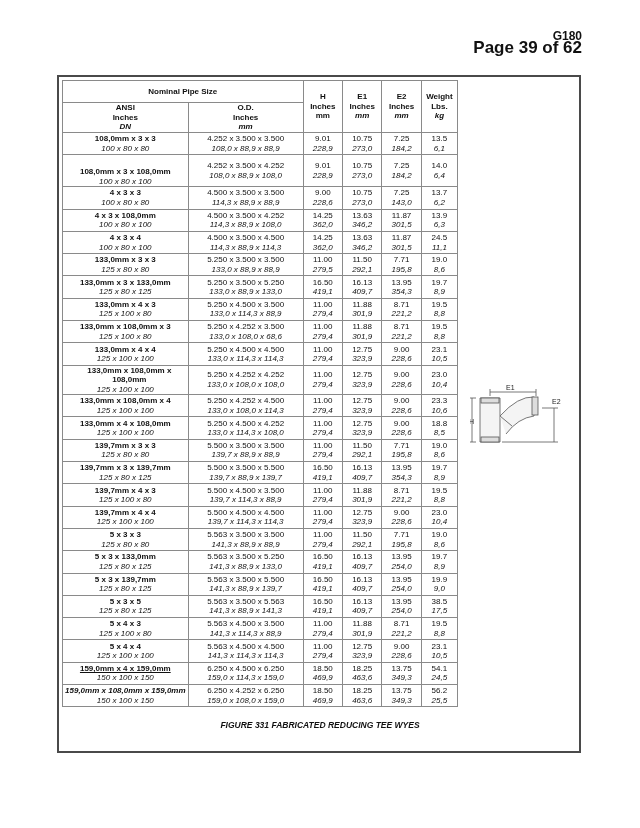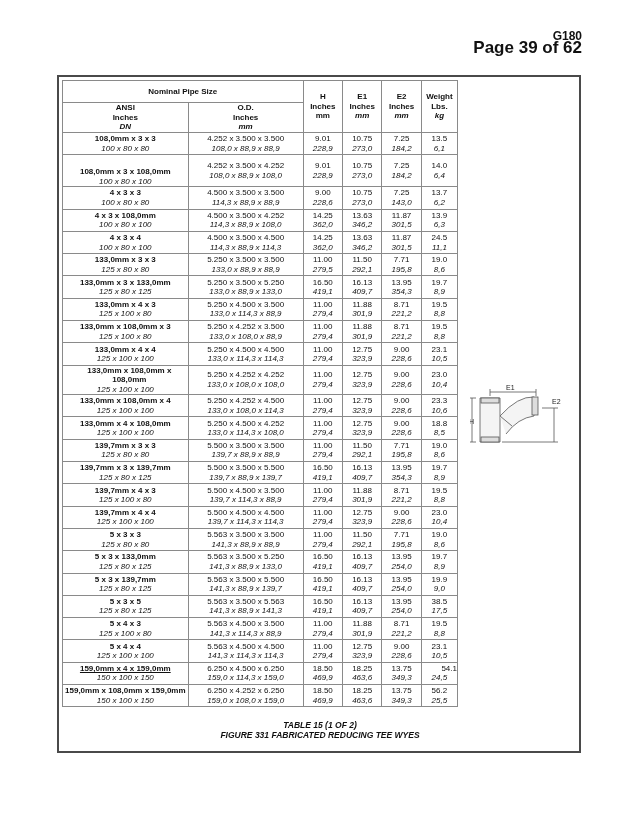--- a/index.html
+++ b/index.html
@@ -285,21 +285,21 @@
           <span class="i">8,8</span>
         </td>
       </tr>
       <tr class="row">
         <td>
           <span class="b" style="display: block;">133,0mm x 108,0mm x 3</span>
           <span class="i">125 x 100 x 80</span>
         </td>
         <td>
           <span class="" style="display: block;">5.250 x 4.252 x 3.500</span>
-          <span class="i">133,0 x 108,0 x 88,9</span>
+          <span class="i">133,0 x 108,0 x 68,6</span>
         </td>
         <td>
           <span class="" style="display: block;">11.00</span>
           <span class="i">279,4</span>
         </td>
         <td>
           <span class="" style="display: block;">11.88</span>
           <span class="i">301,9</span>
         </td>
         <td>
@@ -690,27 +690,27 @@
         </td>
         <td>
           <span class="" style="display: block;">18.25</span>
           <span class="i">463,6</span>
         </td>
         <td>
           <span class="" style="display: block;">13.75</span>
           <span class="i">349,3</span>
         </td>
         <td>
-          <span class="" style="display: block; text-align: right;">54.1</span>
+          <span class="" style="display: block;">54.1</span>
           <span class="i">24,5</span>
         </td>
       </tr>
       <tr class="row">
         <td>
-          <span class="b" style="display: block;">159,0mm x 108,0mm x 159,0mm</span>
+          <span class="b" style="display: block; font-style: italic;">159,0mm x 108,0mm x 159,0mm</span>
           <span class="i">150 x 100 x 150</span>
         </td>
         <td>
           <span class="" style="display: block;">6.250 x 4.252 x 6.250</span>
           <span class="i">159,0 x 108,0 x 159,0</span>
         </td>
         <td>
           <span class="" style="display: block;">18.50</span>
           <span class="i">469,9</span>
         </td>
@@ -724,21 +724,20 @@
         </td>
         <td>
           <span class="" style="display: block;">56.2</span>
           <span class="i">25,5</span>
         </td>
       </tr>
     </tbody>
 </table>
 
 <div class="caption">
-  <div>TABLE 15 (1 OF 2)</div>
   <div>FIGURE 331 FABRICATED REDUCING TEE WYES</div>
 </div>
 
 <svg class="fig" viewBox="0 0 100 80">
   <g stroke="#555" fill="none" stroke-width="0.8">
 
     <path d="M 10 18 L 10 62 L 30 62 L 30 18 Z" fill="#f4f4f4"></path>
     <rect x="11" y="18" width="18" height="5" fill="#ddd"></rect>
     <rect x="11" y="57" width="18" height="5" fill="#ddd"></rect>
 

